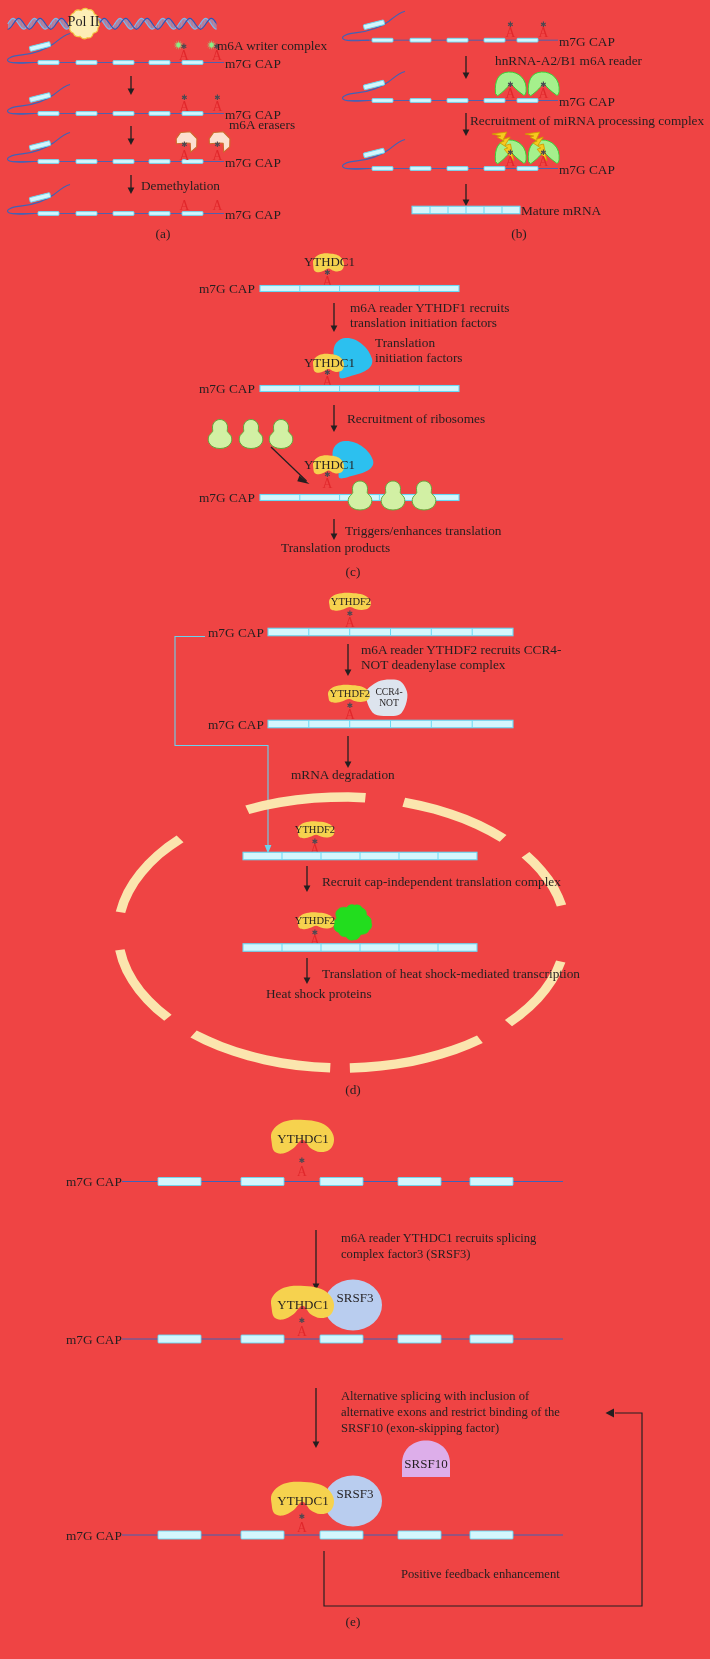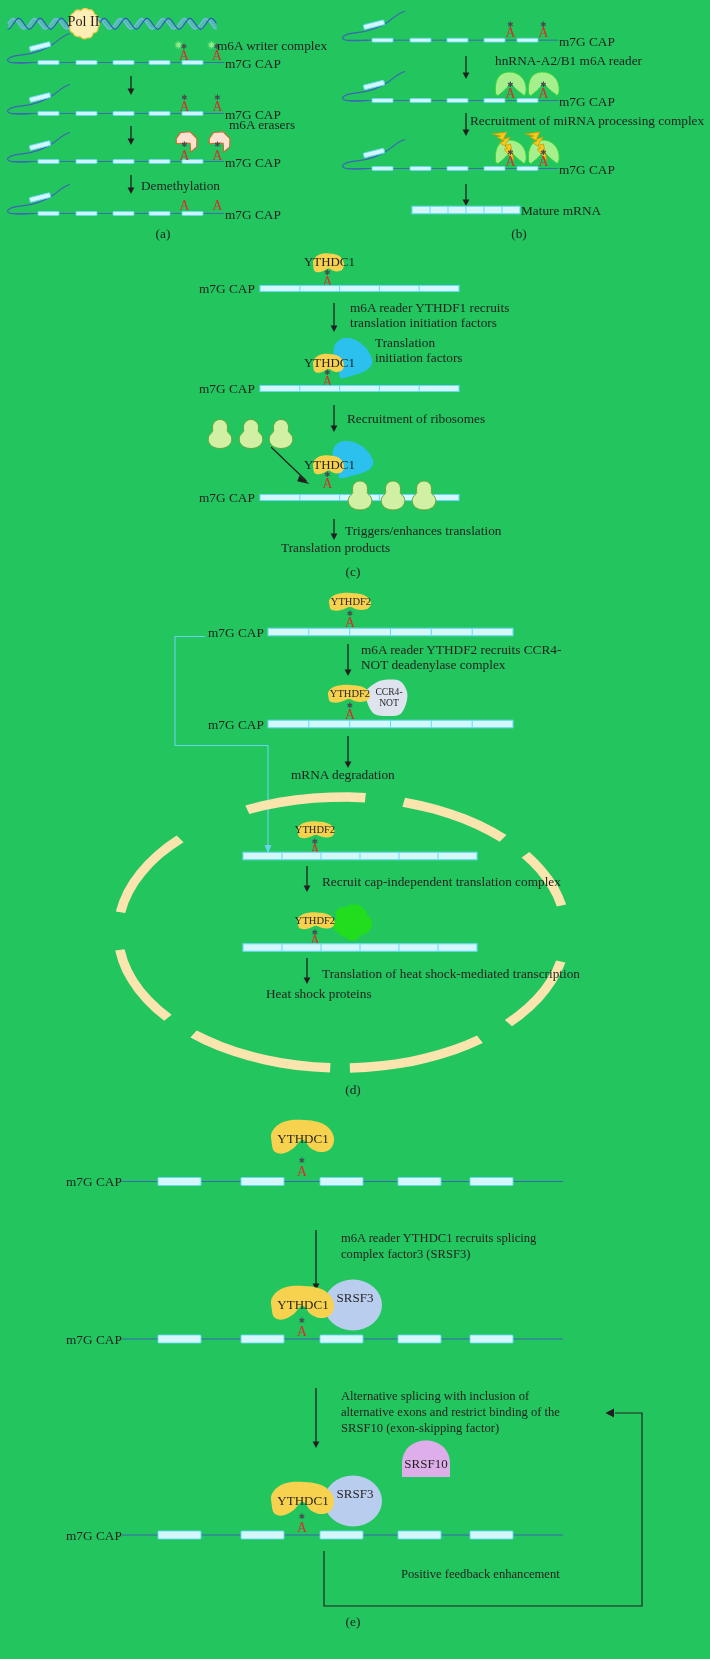--- a/index.html
+++ b/index.html
@@ -1,17 +1,17 @@
 <!DOCTYPE html>
 <html><head>
 <meta charset="utf-8">
 <style>
   html,body{margin:0;padding:0;background:#ffffff;}
   body{width:710px;height:1659px;font-family:"Liberation Serif",serif;overflow:hidden;}
-  #fig{position:relative;width:710px;height:1659px;background:#22c55e;}
+  #fig{position:relative;width:710px;height:1659px;background:#ef4444;}
   #root{position:absolute;left:0;top:0;display:block;}
   text{font-family:"Liberation Serif",serif;fill:#231f20;}
   .lbl{font-size:13.3px;}
   .lbl-sm{font-size:12.6px;}
   .lbl-pol{font-size:14.2px;}
   .panel-lbl{font-size:13.3px;text-anchor:middle;}
   .prot{font-size:12.9px;text-anchor:middle;}
   .prot-sm{font-size:9.6px;text-anchor:middle;}
   .prot-d{font-size:10.5px;text-anchor:middle;}
   .prot-e{font-size:13px;text-anchor:middle;}

